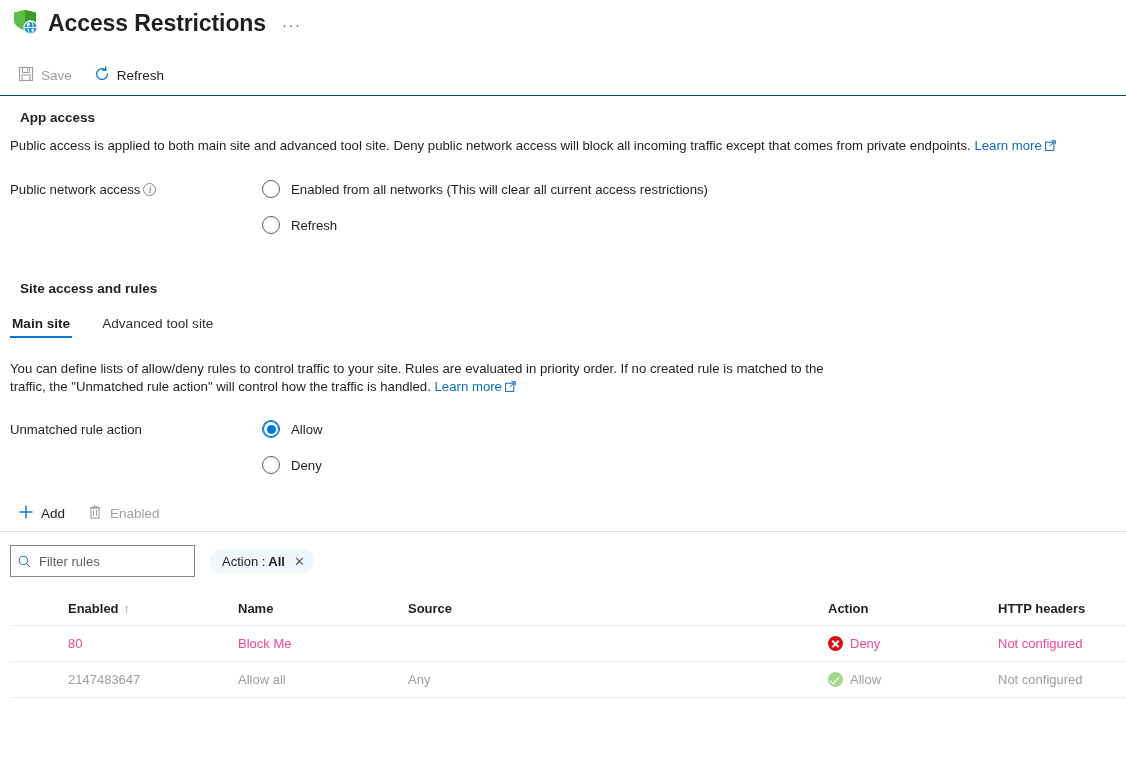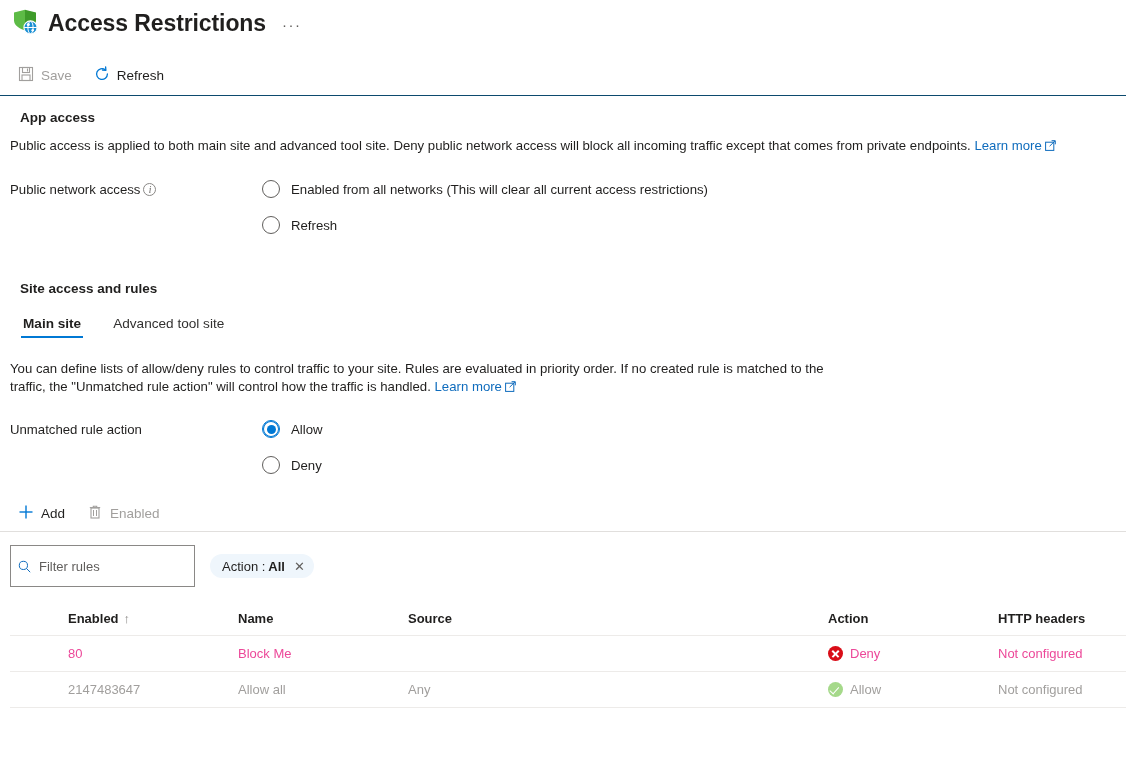--- a/index.html
+++ b/index.html
@@ -154,21 +154,21 @@
   .radio.checked { box-shadow: inset 0 0 0 1px #0078d4; }
   .radio-label {
     margin-left: 11px;
     font-size: 13.2px;
     color: #201f1e;
   }
 
   
   .tabs {
     display: flex;
-    padding-left: 21px;
+    padding-left: 10px;
     align-items: flex-end;
   }
   .tab {
     font-size: 13.6px;
     color: #323130;
     padding: 0 2px 7px 2px;
     margin-right: 28px;
     cursor: pointer;
     position: relative;
   }
@@ -192,21 +192,21 @@
   }
 
   
   .filterbar {
     display: flex;
     align-items: center;
     padding-left: 10px;
   }
   .searchbox {
     width: 185px;
-    height: 42px;
+    height: 32px;
     border: 1px solid #8a8886;
     display: flex;
     align-items: center;
     background: #fff;
     box-sizing: border-box;
   }
   .searchbox .mag { margin: 0 8px 0 7px; flex: 0 0 auto; display:flex; }
   .searchbox input {
     border: none;
     outline: none;

